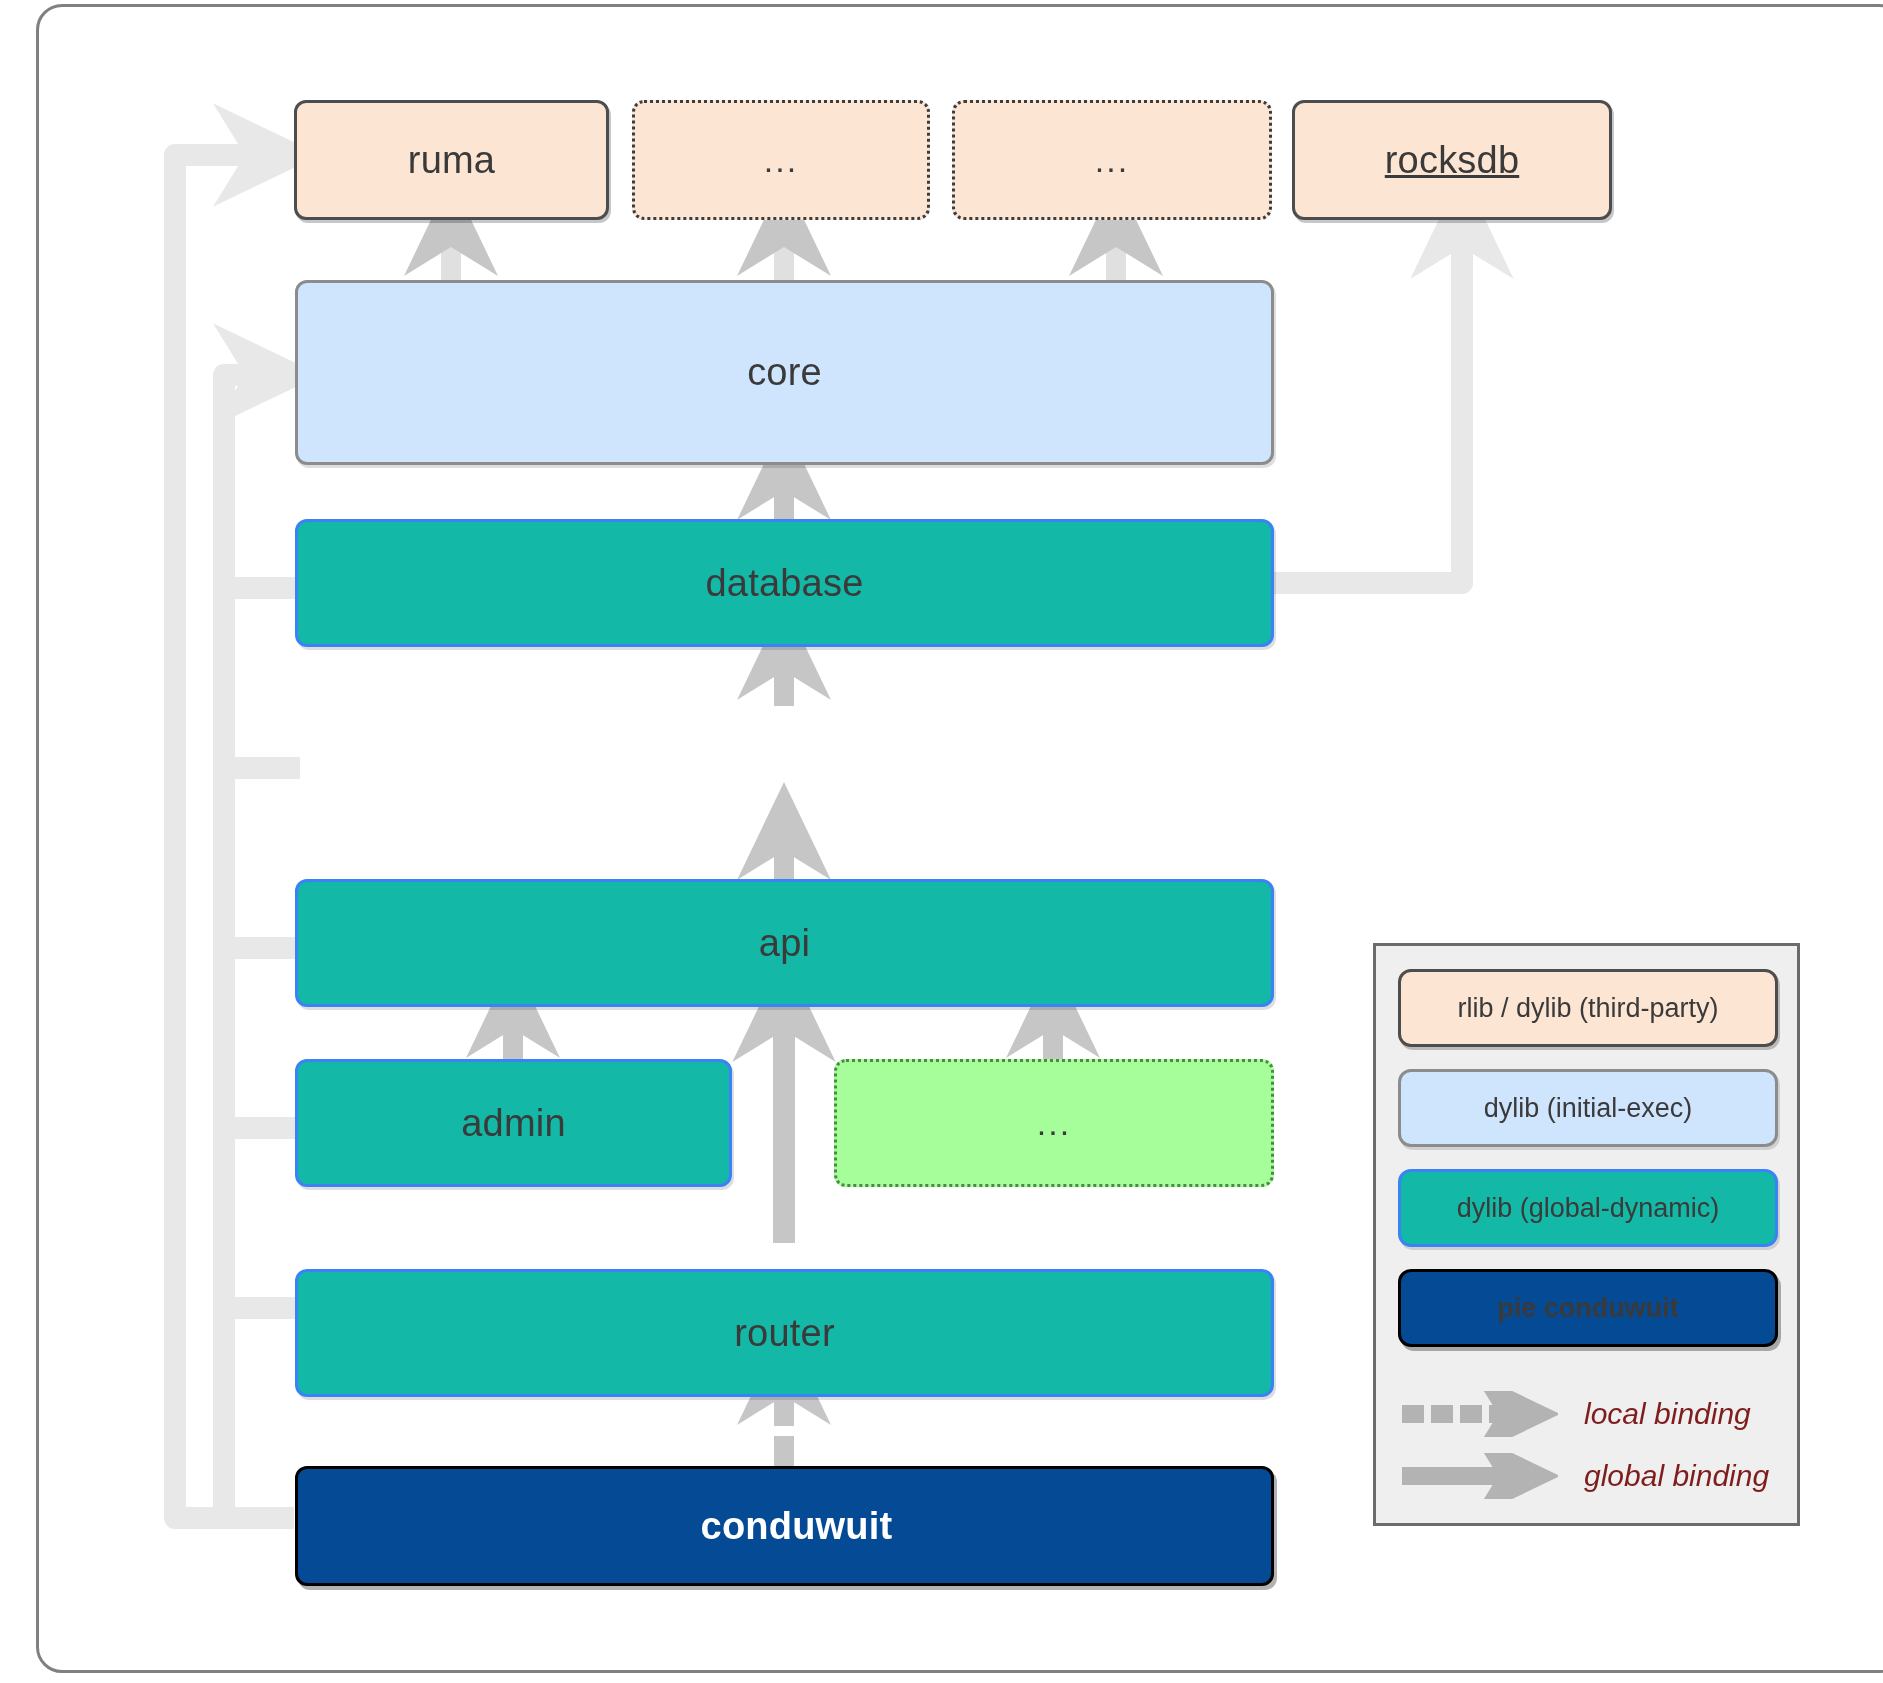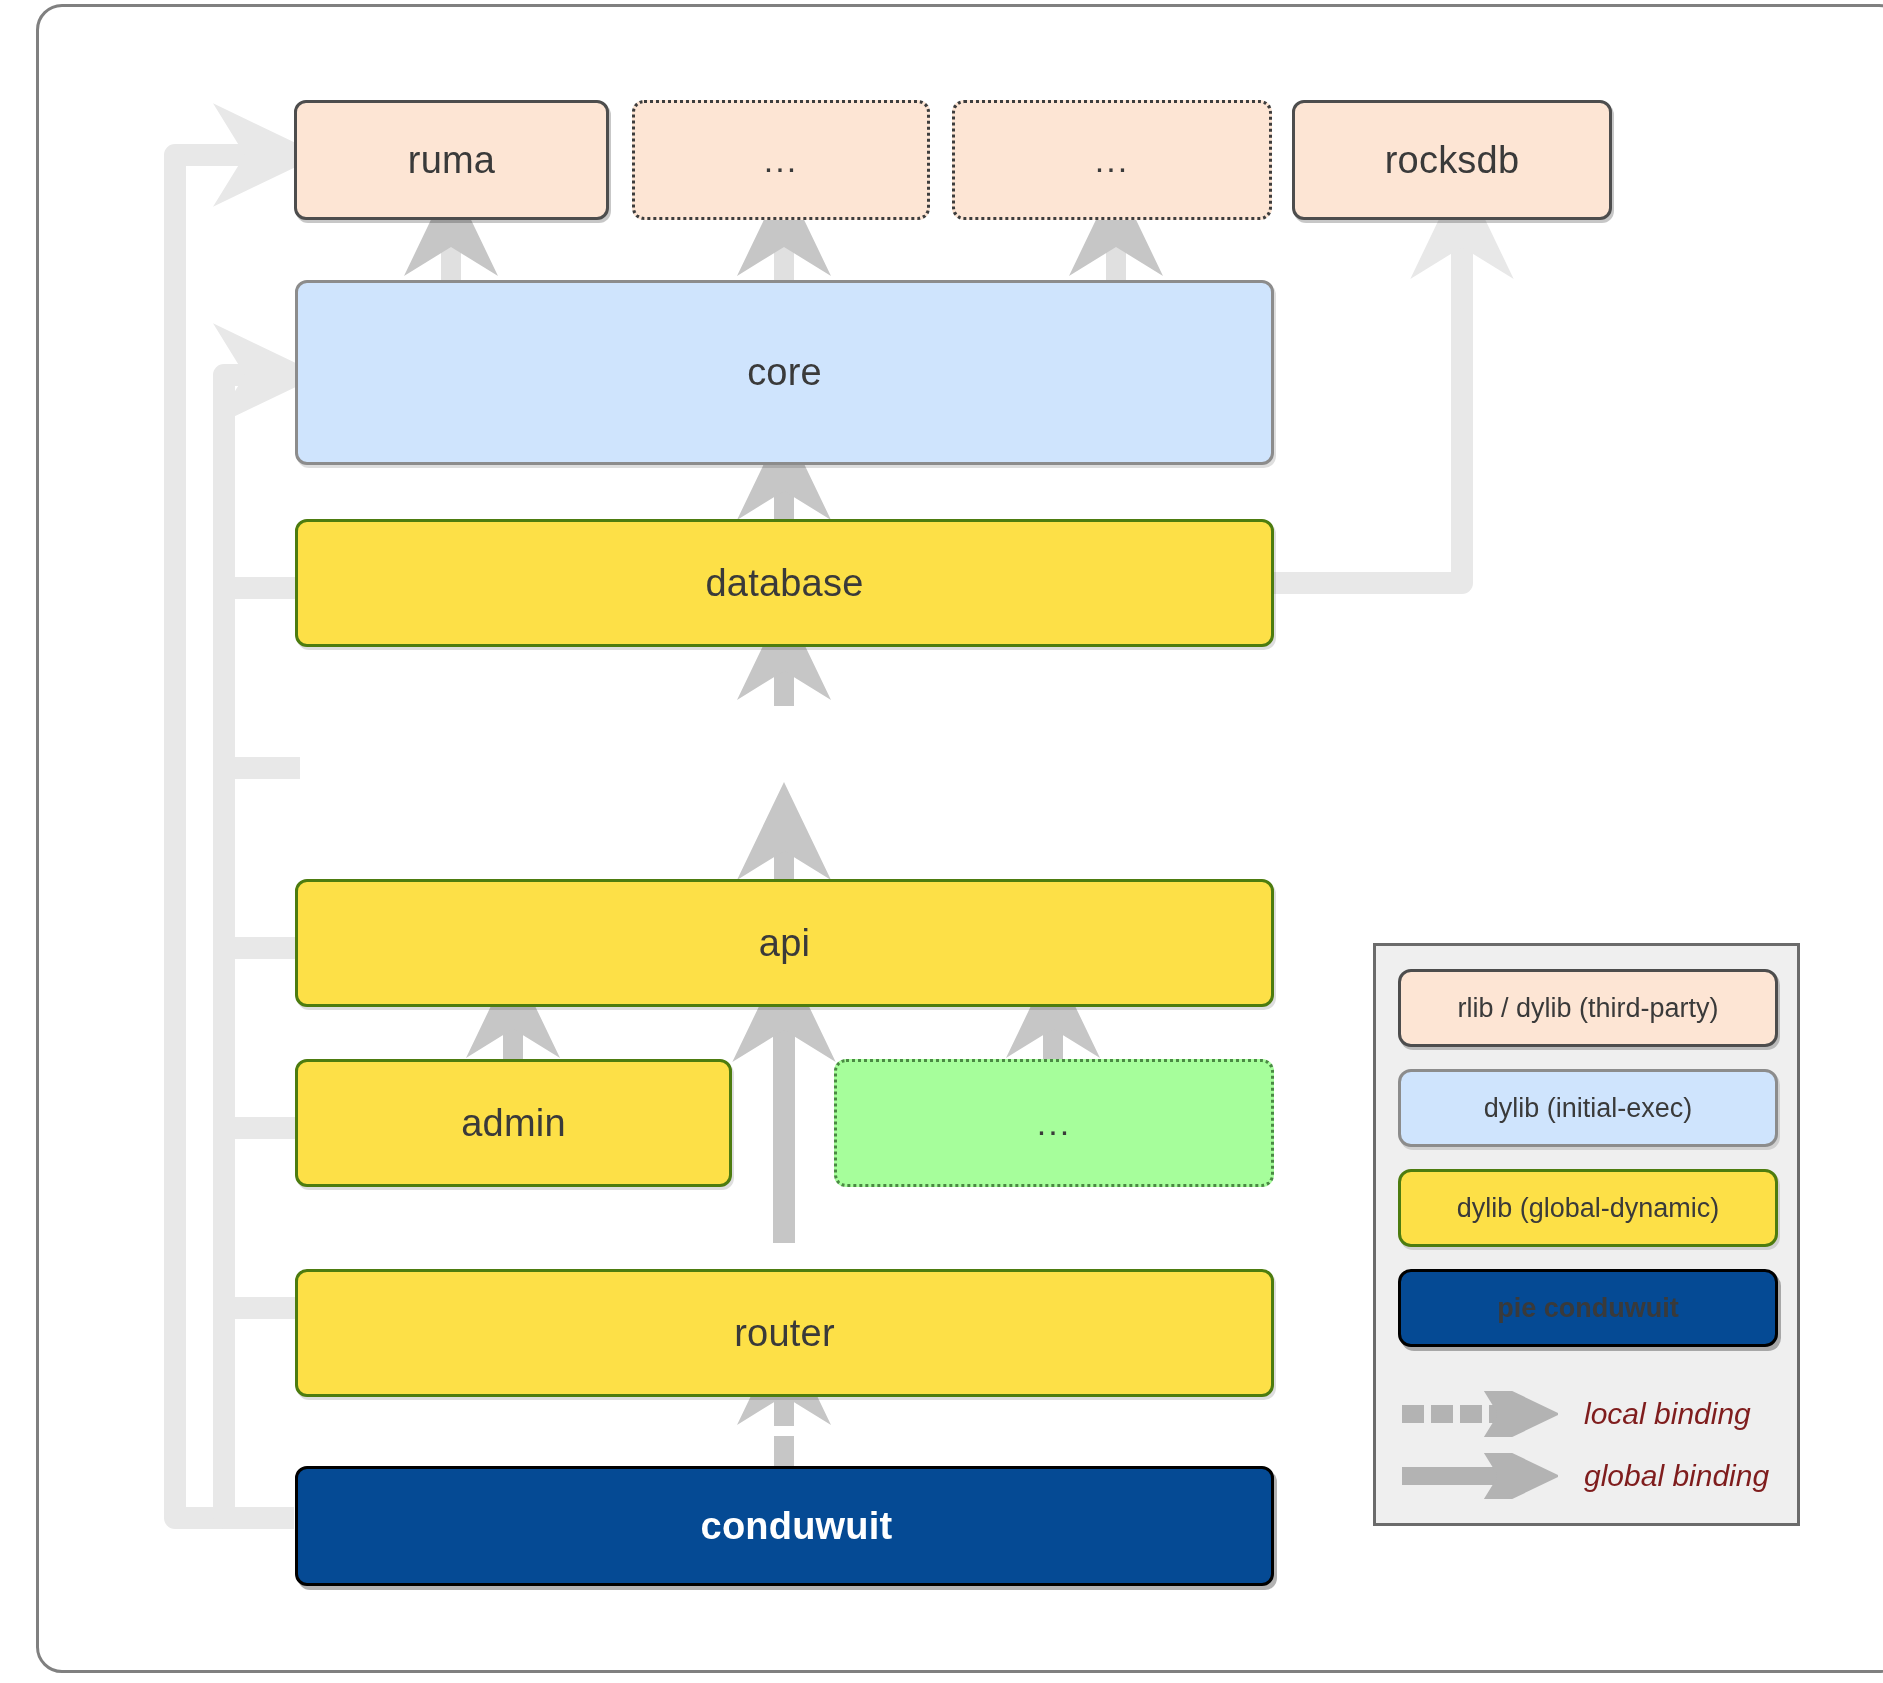--- a/index.html
+++ b/index.html
@@ -59,22 +59,22 @@
     background: #FDE5D4;
     border: 3px dotted #3d3d3d;
     box-shadow: none;
   }
   .n-blue {
     background: #CFE4FD;
     border: 3px solid #8c8c8c;
     box-shadow: 2px 3px 0 rgba(0,0,0,0.13);
   }
   .n-green {
-    background: #fde047;
-    border: 3px solid #4d7c0f;
+    background: #14b8a6;
+    border: 3px solid #3b82f6;
     box-shadow: 2px 3px 0 rgba(0,0,0,0.13);
     text-align: right;
   }
   .n-green-dotted {
     background: #A6FE9B;
     border: 3px dotted #4a8a43;
     box-shadow: none;
   }
   .n-navy {
     background: #054A94;
@@ -191,21 +191,21 @@
   </div>
 
   <div class="node n-orange-dotted" style="left:600px; top:100px; width:298px; height:120px;">
     <span class="node-label n-ellipsis">...</span>
   </div>
 
   <div class="node n-orange-dotted" style="left:920px; top:100px; width:320px; height:120px;">
     <span class="node-label n-ellipsis">...</span>
   </div>
 
-  <div class="node n-orange" style="left:1260px; top:100px; width:320px; height:120px;">
+  <div class="node n-orange" style="left:1260px; top:100px; width:320px; height:120px;text-decoration:underline;">
     <span class="node-label">rocksdb</span>
   </div>
 
   <div class="node n-blue" style="left:263px; top:280px; width:979px; height:185px;">
     <span class="node-label">core</span>
   </div>
 
   <div class="node n-green" style="left:263px; top:519px; width:979px; height:128px;">
     <span class="node-label">database</span>
   </div>

